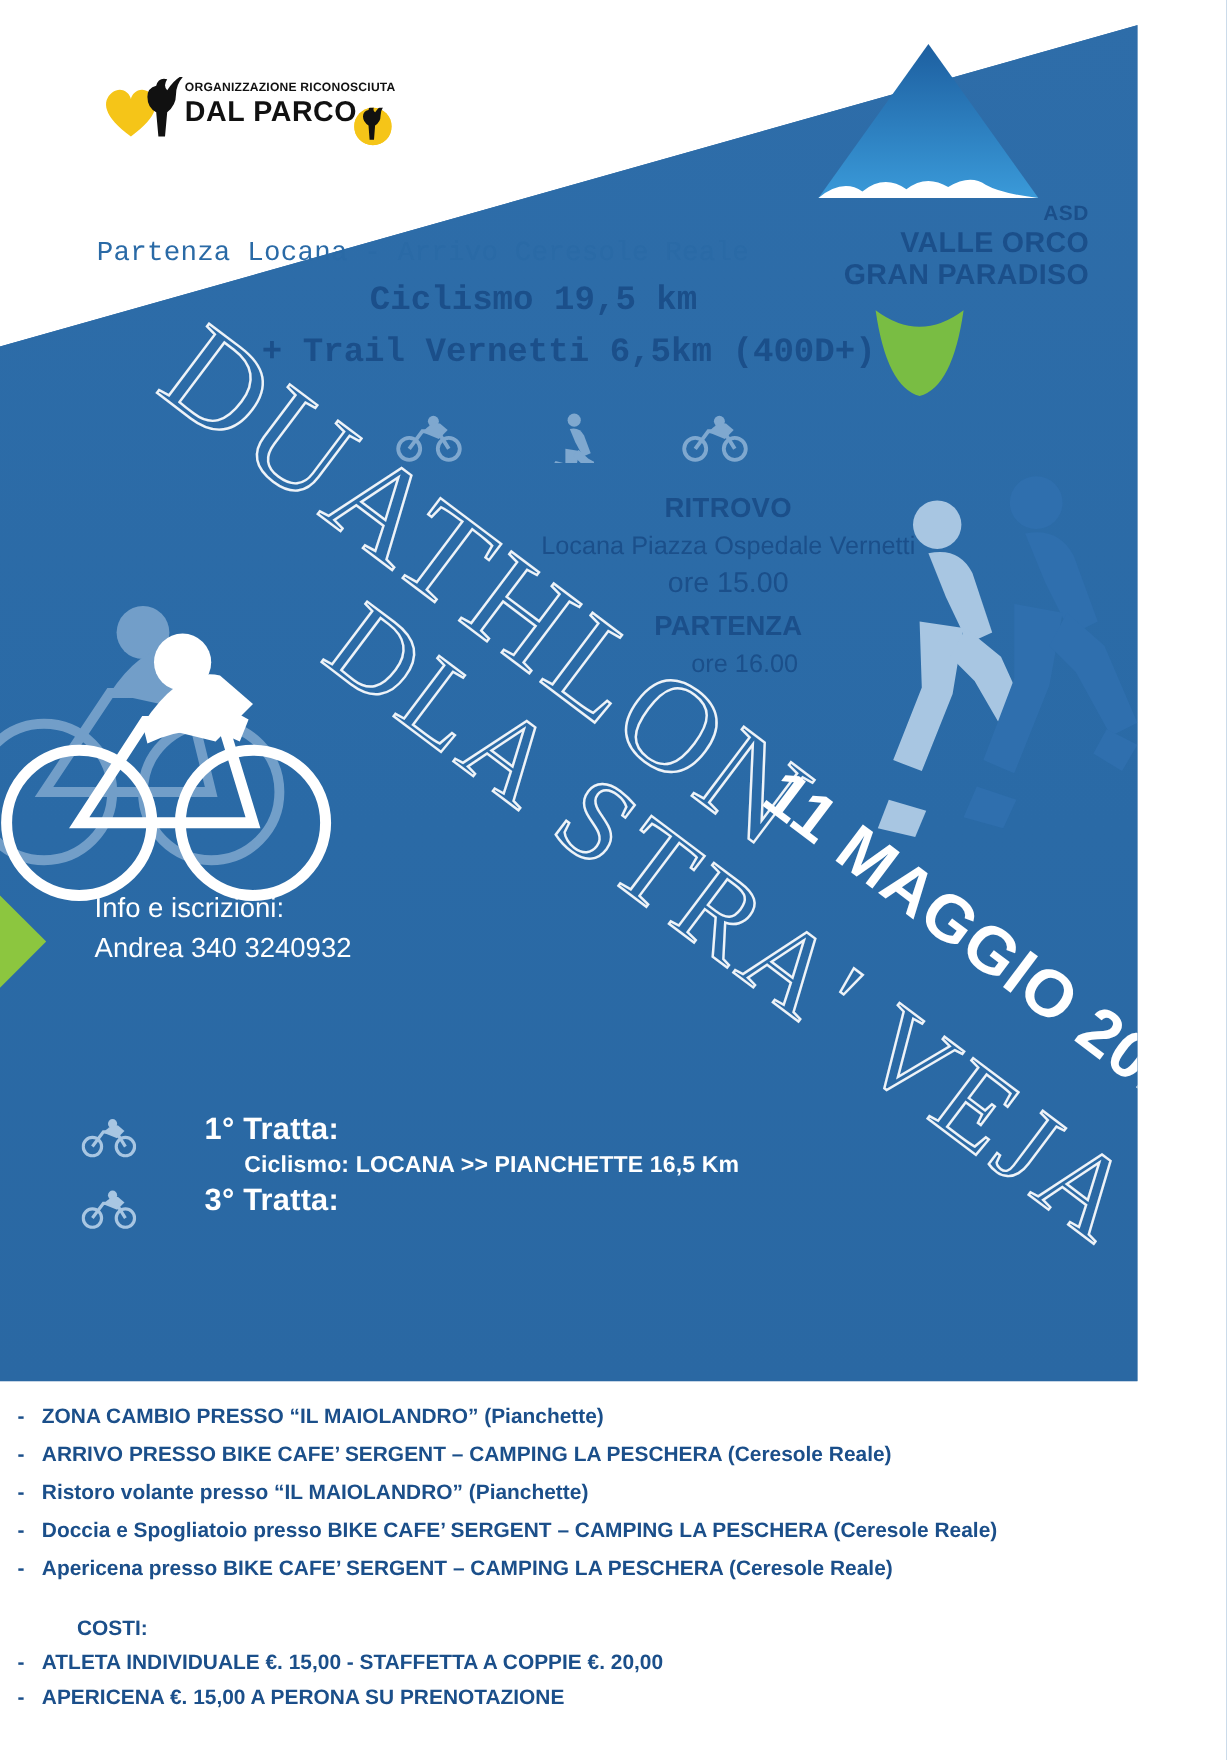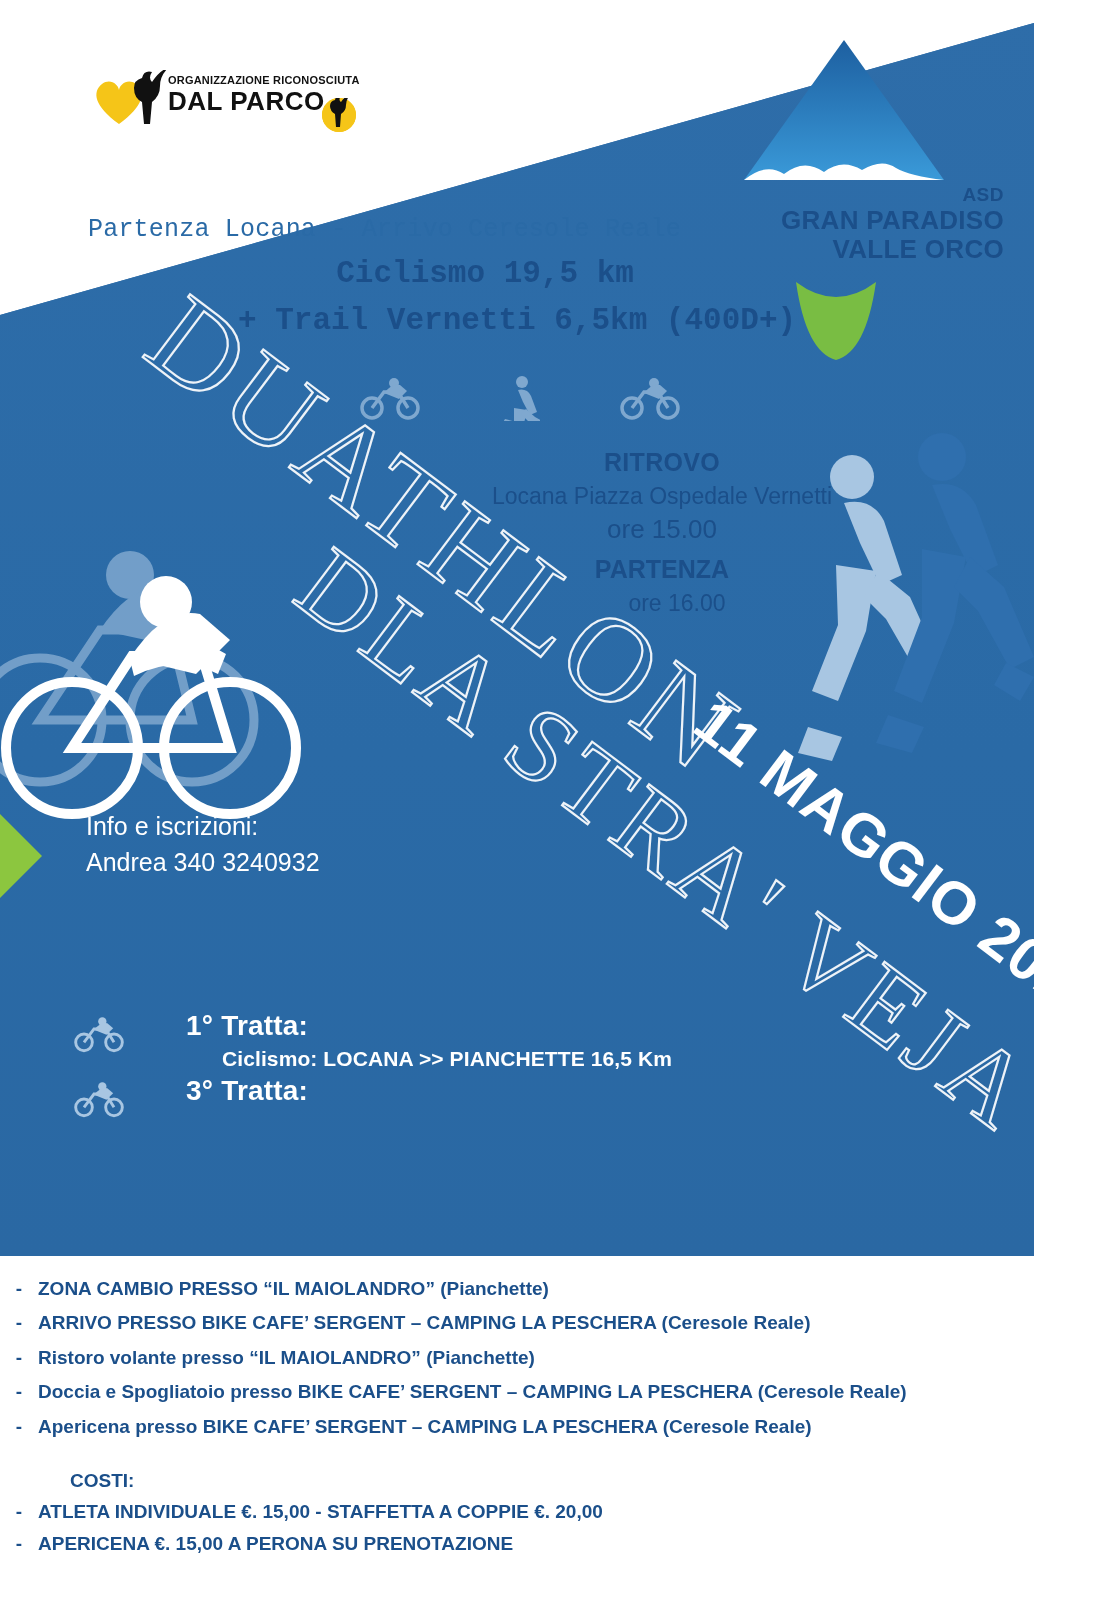--- a/index.html
+++ b/index.html
@@ -96,21 +96,21 @@
   .asd-logo {
     position: absolute;
     right: 38px;
     top: 32px;
     width: 300px;
     height: 330px;
     z-index: 5;
   }
   .asd-text {
     position: absolute;
-    left: 18px;
+    left: 4px;
     top: 152px;
     width: 290px;
     text-align: right;
     color: #1b4f8a;
   }
   .asd-small {
     font-size: 19px;
     font-weight: bold;
     letter-spacing: .5px;
   }
@@ -413,22 +413,22 @@
       <g>
         <path d="M148 8 L248 148 L48 148 Z" fill="url(#mt)"></path>
         <path d="M48 148 q22 -18 40 -6 q20 -16 40 -2 q18 -14 38 -2 q20 -12 34 -2 q14 8 48 12 z" fill="#ffffff"></path>
       </g>
       <g>
         <path d="M100 250 q40 30 80 0 q-10 70 -40 78 q-30 -8 -40 -78 z" fill="#79bd43"></path>
       </g>
     </svg>
     <div class="asd-text">
       <div class="asd-small">ASD</div>
+      <div class="asd-big">VALLE ORCO</div>
       <div class="asd-big">GRAN PARADISO</div>
-      <div class="asd-big">VALLE ORCO</div>
     </div>
   </div>
 
   <div class="top-titles">
     <div class="t-sub">Partenza Locana - Arrivo Ceresole Reale</div>
     <div class="t-bike">Ciclismo 19,5 km</div>
     <div class="t-trail">+ Trail Vernetti 6,5km (400D+)</div>
   </div>
 
   <div class="icon-row">

